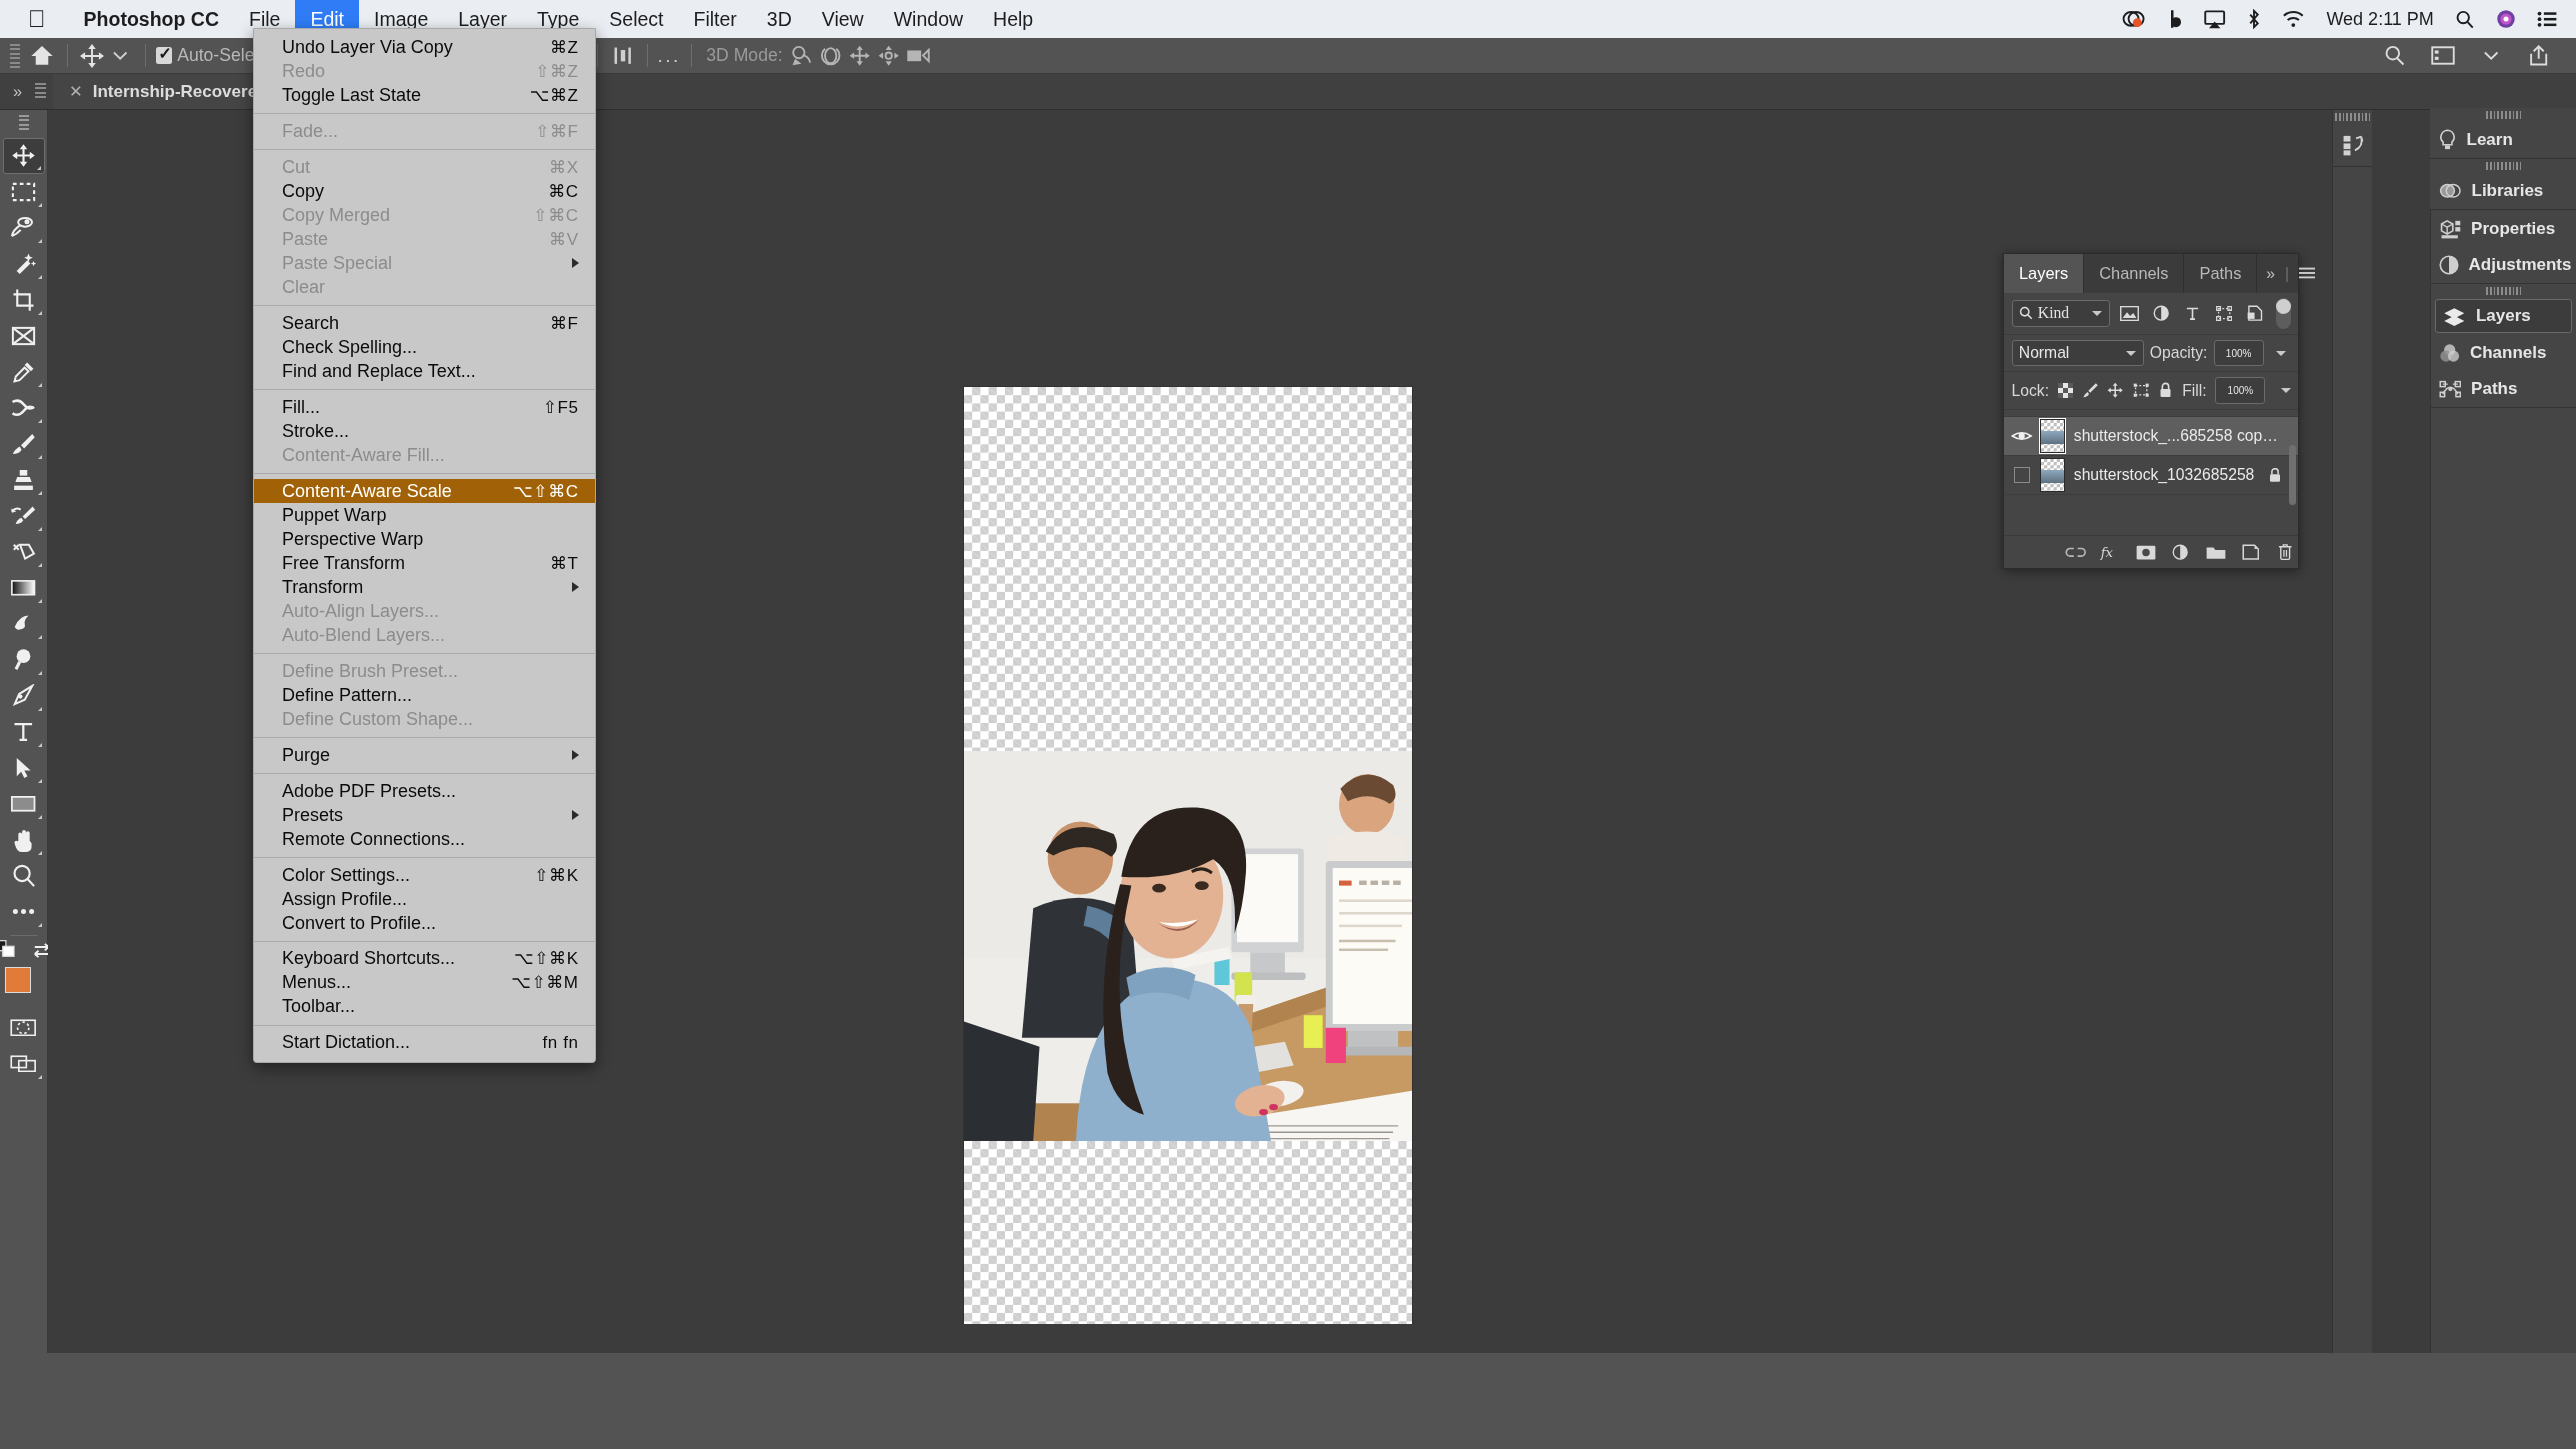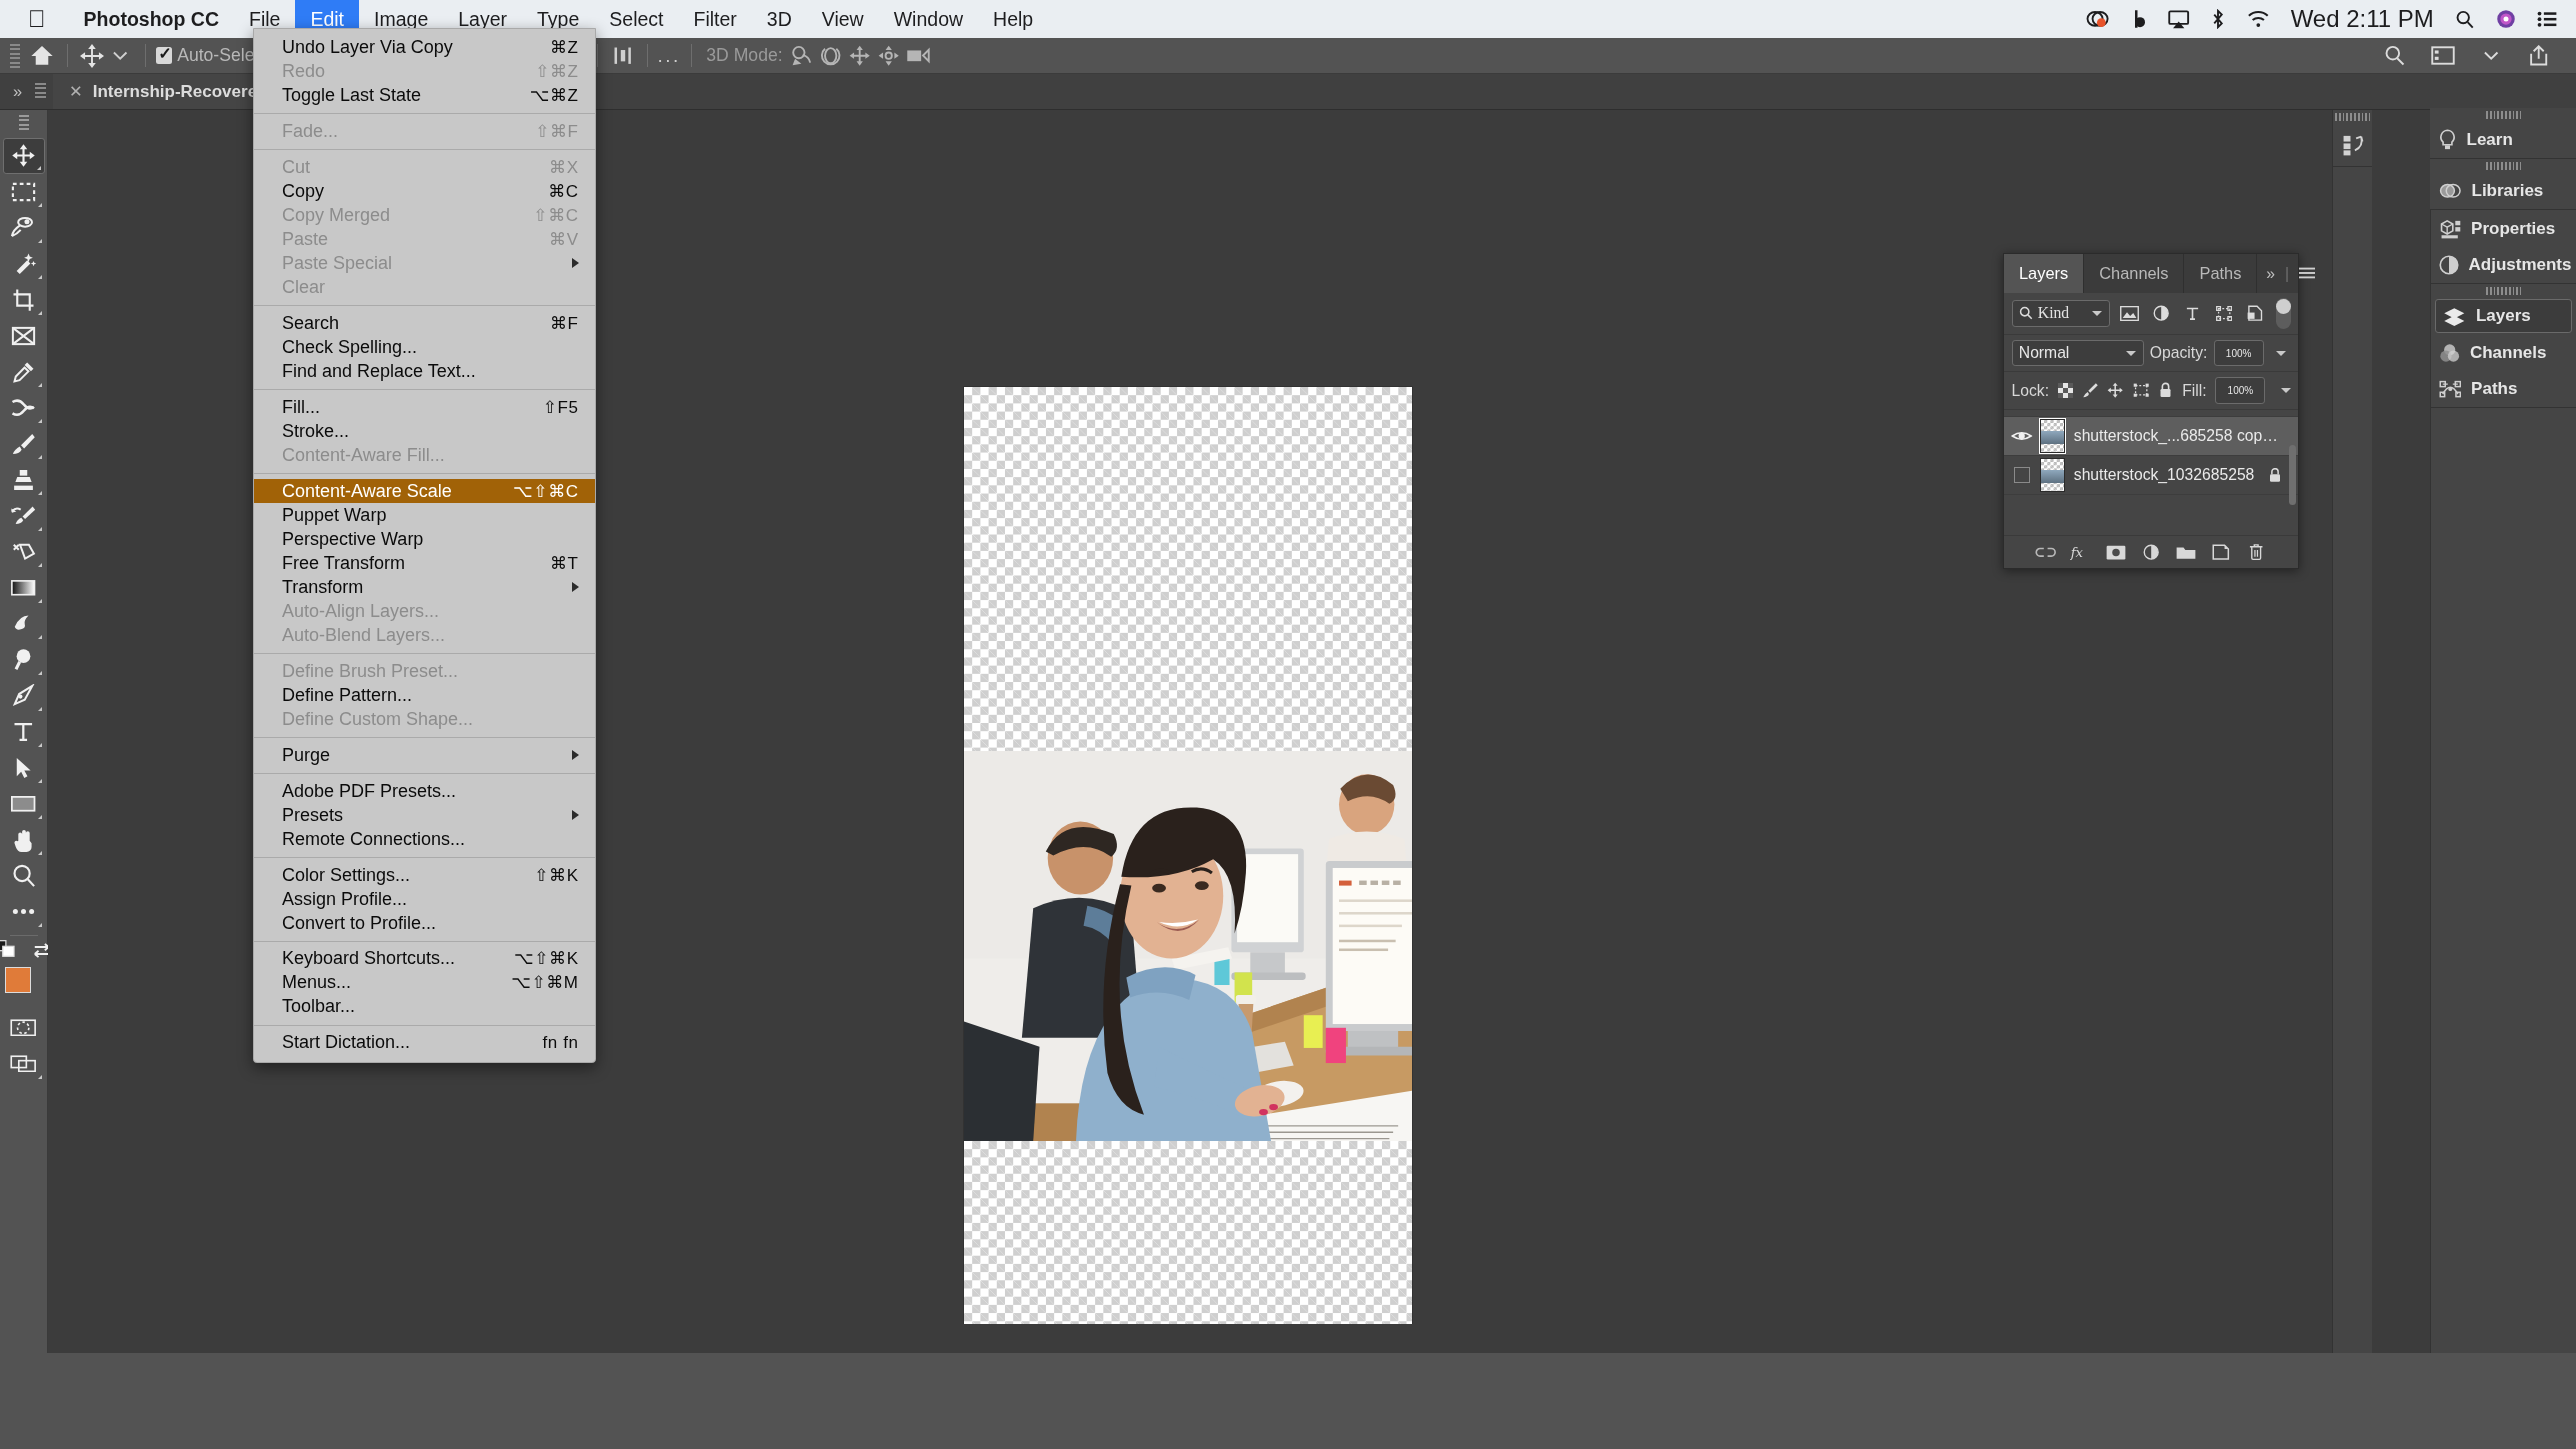--- a/index.html
+++ b/index.html
@@ -17,21 +17,21 @@
     background:#eaeef2; color:#1d1d1f;
     display:flex; align-items:center; font-size:19.5px;
   }
   .macbar .apple { padding:0 22.6px 0 28px; font-size:24px; line-height:1; }
   .macbar .mi { padding:0 15px; height:38px; line-height:38px; white-space:nowrap; }
   .macbar .mi.app-name { font-weight:bold; }
   .macbar .mi.active { background:#2f7cf6; color:#fff; }
   .macbar .spacer { flex:1; }
   .macbar .right { display:flex; align-items:center; padding-right:19px; gap:21.4px; }
   .macbar .right .ic { display:flex; align-items:center; justify-content:center; }
-  .macbar .clock { font-size:24px; white-space:nowrap; }
+  .macbar .clock { font-size:18px; white-space:nowrap; }
 
   
   .pswin { position:absolute; top:38px; left:0; width:2576px; height:1411px; background:#535353; }
   .titlebar {
     position:relative; height:33px; background:#5a5a5a;
     display:flex; align-items:center; justify-content:center;
     border-bottom:0.6px solid #3e3e3e;
   }
   .titlebar .title { font-size:18px; color:#e2e2e2; }
   .traffic { position:absolute; left:17.6px; top:8.8px; display:flex; gap:12.6px; }
@@ -151,21 +151,21 @@
   .thumb { width:25px; height:34px; margin-right:8.8px;
     background-image:
       linear-gradient(45deg,#b9b9b9 25%,transparent 25%,transparent 75%,#b9b9b9 75%),
       linear-gradient(45deg,#b9b9b9 25%,#fff 25%,#fff 75%,#b9b9b9 75%);
     background-size:6.3px 6.3px; background-position:0 0,3.1px 3.1px; border:0.6px solid #2a2a2a; position:relative; }
   .thumb.framed { outline:1.9px solid #ffffff; outline-offset:0.6px; }
   .thumb .ph { position:absolute; left:0; right:0; top:34%; height:40%; background:linear-gradient(180deg,#8fa8bd,#5e7181); }
   .lname { font-size:15.7px; color:#eaeaea; white-space:nowrap; overflow:hidden; text-overflow:ellipsis; flex:1; }
   .lp-scroll { position:absolute; right:1.9px; top:35px; width:7.5px; height:60px; border-radius:3.8px; background:#6f6f6f; }
   .lp-footer { height:33px; background:#454545; border-top:0.6px solid #3a3a3a;
-               display:flex; align-items:center; justify-content:center; gap:10px; }
+               display:flex; align-items:center; justify-content:flex-end; gap:10px; }
   .fic { width:25px; height:25px; display:flex; align-items:center; justify-content:center; }
 
   
   .menu {
     position:absolute; left:253px; top:28px; width:343px; background:#c8c8c8;
     border:0.6px solid #a9a9a9; border-radius:0 0 3.8px 3.8px; box-shadow:0 5px 15px rgba(0,0,0,.45);
     padding:6.3px 0 7.5px 0; color:#0b0b0b; z-index:50;
   }
   .mrow { height:24px; display:flex; align-items:center; padding:0 16.4px 0 28px; font-size:18px; white-space:nowrap; }
   .mrow.dim { color:#8c8c8c; }

